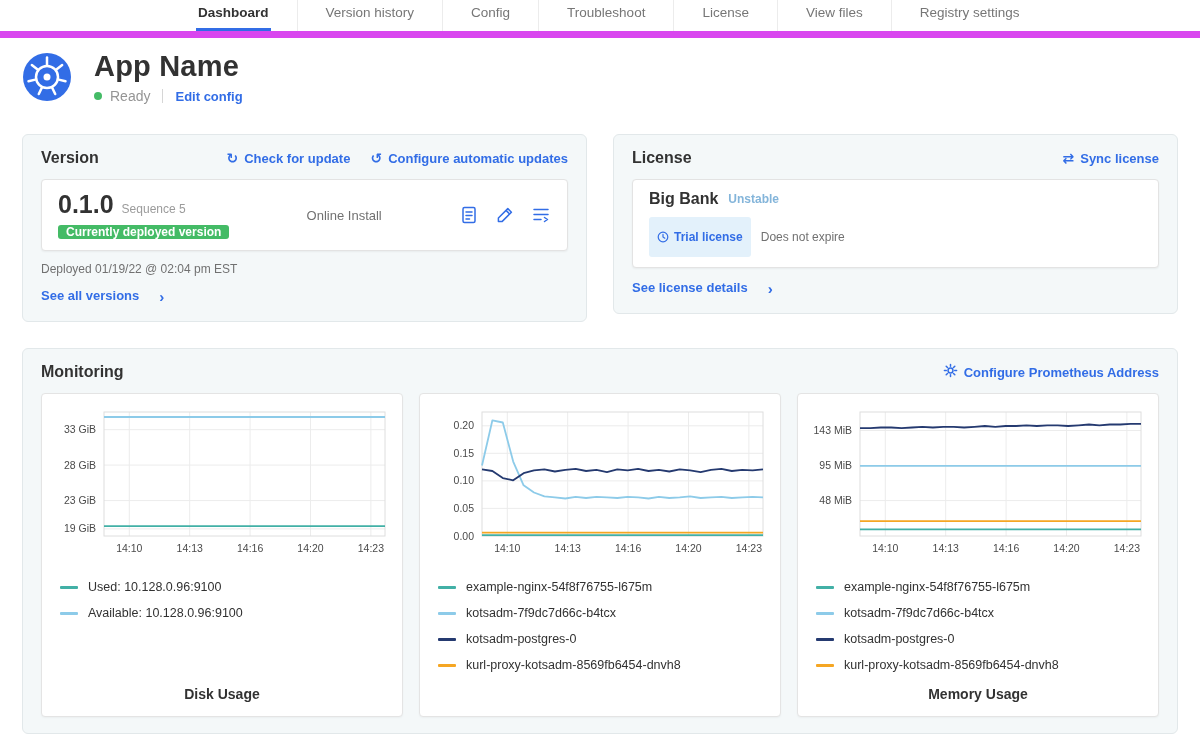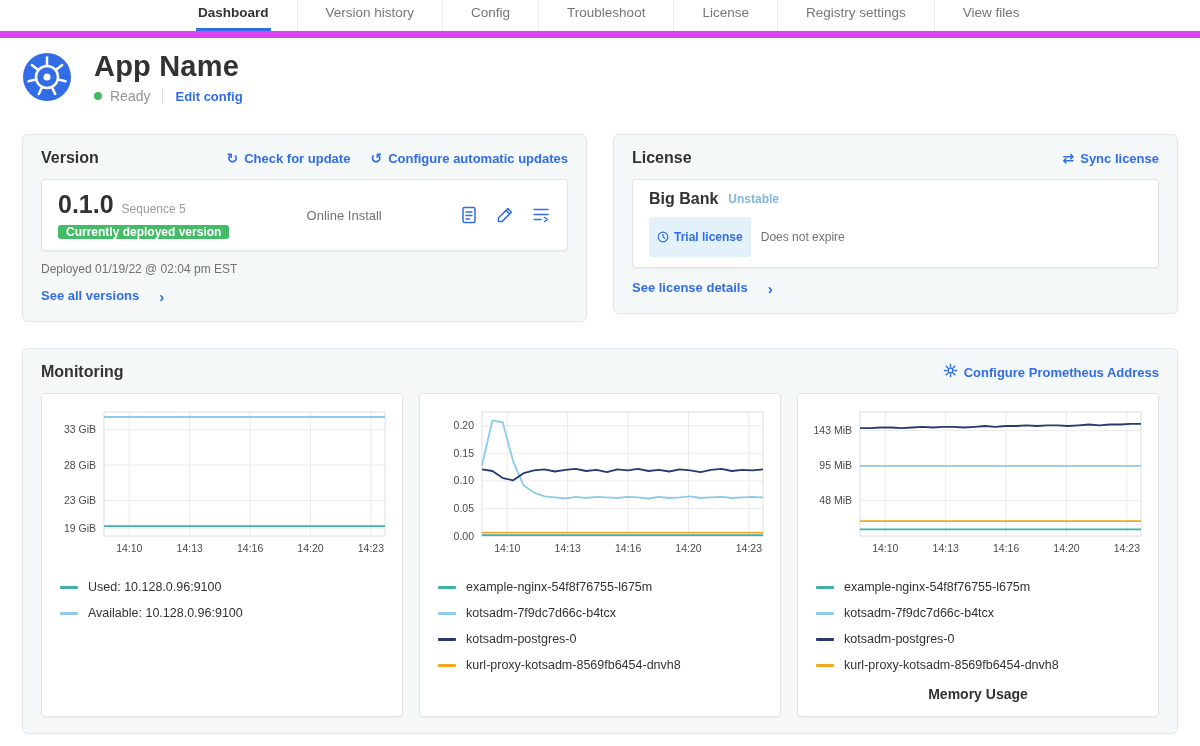--- a/index.html
+++ b/index.html
@@ -78,24 +78,24 @@
   <div class="tab">
       <span>Config</span>
     </div>
   <div class="tab">
       <span>Troubleshoot</span>
     </div>
   <div class="tab">
       <span>License</span>
     </div>
   <div class="tab">
+      <span>View files</span>
+    </div>
+  <div class="tab">
       <span>Registry settings</span>
-    </div>
-  <div class="tab">
-      <span>View files</span>
     </div>
 </nav>
 
 <header class="app-header">
   <div class="k8s-icon">
     <svg viewBox="0 0 100 100" width="50" height="50">
       <circle cx="50" cy="50" r="48" fill="#326de6"></circle>
       <g stroke="#ffffff" stroke-width="5" stroke-linecap="round" fill="none">
         <circle cx="50" cy="50" r="22"></circle>
         <line x1="50" y1="26" x2="50" y2="11"></line>
@@ -249,20 +249,21 @@
           <div class="legend">
             <div class="legend-item">
               <span class="legend-swatch" style="background:#42b0a6"></span>
               <span class="legend-label">Used: 10.128.0.96:9100</span>
             </div>
             <div class="legend-item">
               <span class="legend-swatch" style="background:#8dcbe9"></span>
               <span class="legend-label">Available: 10.128.0.96:9100</span>
             </div>
           </div>
+          <div class="chart-title">Disk Usage</div>
         </div>
         <div class="chart-card">
           <svg viewBox="0 0 336 160" width="100%">
             <rect x="50" y="6" width="281" height="124" fill="#ffffff"></rect>
             <line x1="50" x2="331" y1="130.0" y2="130.0" stroke="#ececec"></line>
             <text x="42" y="133.5" text-anchor="end" font-size="10.5" fill="#4a4a4a">0.00</text>
             <line x1="50" x2="331" y1="102.4" y2="102.4" stroke="#ececec"></line>
             <text x="42" y="105.9" text-anchor="end" font-size="10.5" fill="#4a4a4a">0.05</text>
             <line x1="50" x2="331" y1="74.9" y2="74.9" stroke="#ececec"></line>
             <text x="42" y="78.4" text-anchor="end" font-size="10.5" fill="#4a4a4a">0.10</text>

